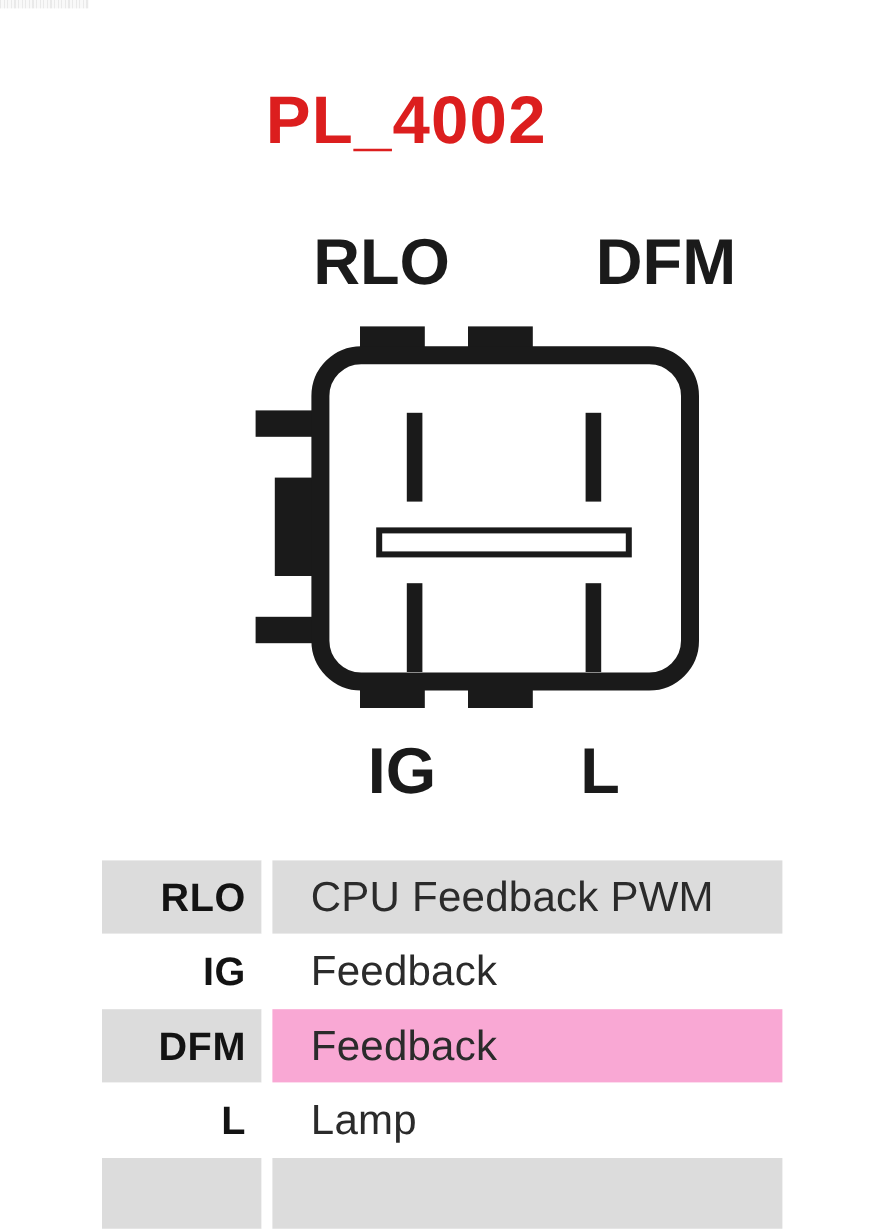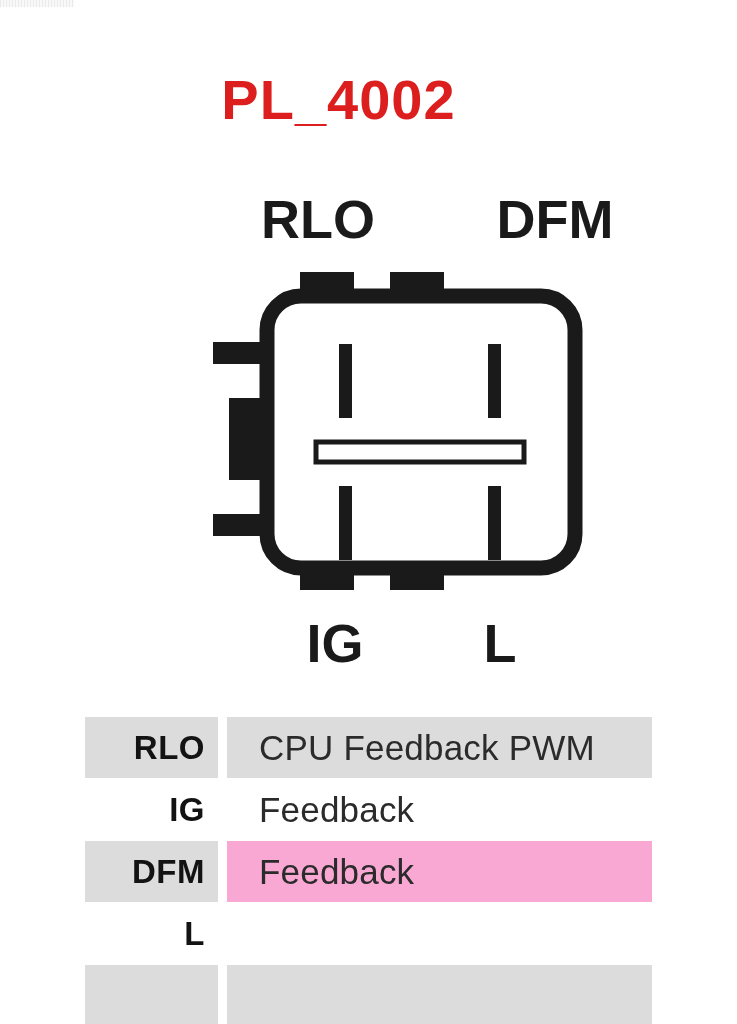--- a/index.html
+++ b/index.html
@@ -168,19 +168,20 @@
       <div class="cell-desc">Feedback</div>
     </div>
     <div class="pin-row shaded">
       <div class="cell-code" style="background: rgb(220, 220, 220);">DFM</div>
       <div class="cell-gap"></div>
       <div class="cell-desc" style="background: #f9a8d4;">Feedback</div>
     </div>
     <div class="pin-row plain">
       <div class="cell-code">L</div>
       <div class="cell-gap"></div>
+      <div class="cell-desc">Lamp</div>
     </div>
     <div class="pin-row shaded">
       <div class="cell-code" style="background: rgb(220, 220, 220);"></div>
       <div class="cell-gap"></div>
       <div class="cell-desc" style="background: rgb(220, 220, 220);"></div>
     </div>
   </div>
 
 </body></html>

